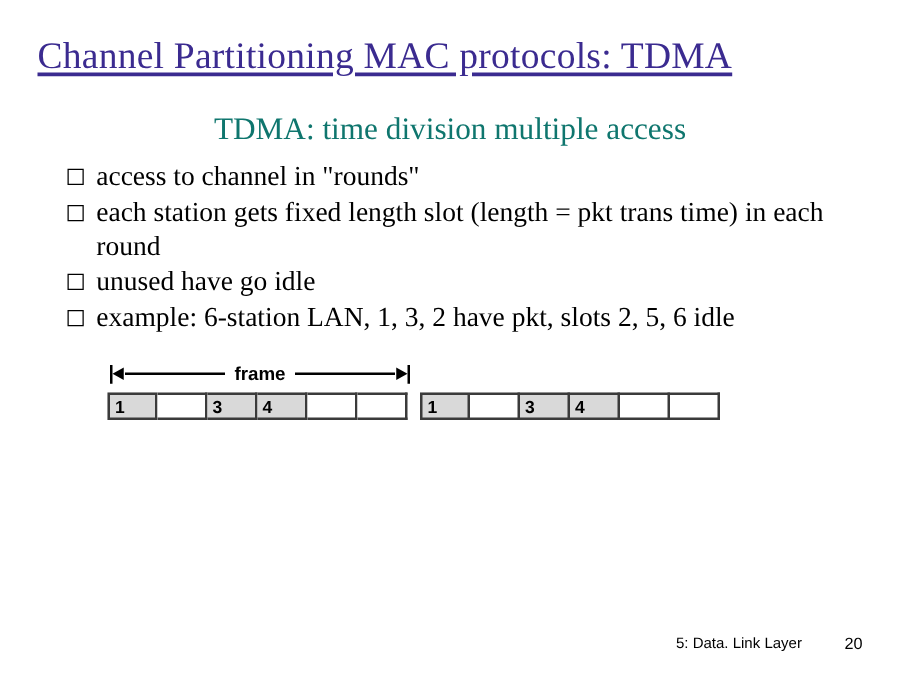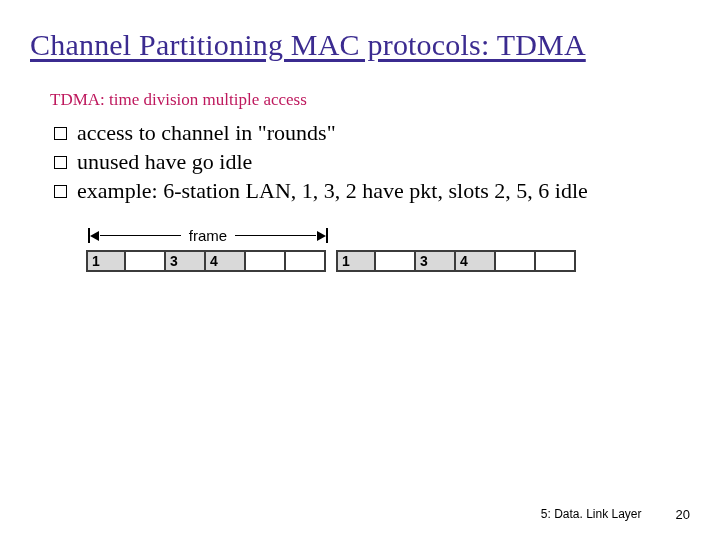--- a/index.html
+++ b/index.html
@@ -20,23 +20,24 @@
   }
   .title {
     font-size: 30px;
     color: #3b2b90;
     text-decoration: underline;
     text-underline-offset: 4px;
     margin: 10px 0 28px 0;
     letter-spacing: 0.2px;
   }
   .subtitle {
-    font-size: 17px;
+    font-size: 25px;
     margin: 0 20px 10px 20px;
-    color: #be185d;
+    color: #0f766e;
+    text-align: center;
   }
   .bullets {
     margin: 0 24px;
   }
   .bullet-line {
     display: flex;
     align-items: flex-start;
     font-size: 22px;
     line-height: 1.22;
     margin-bottom: 2px;
@@ -53,20 +54,21 @@
   }
   .figure {
     margin: 18px 0 0 56px;
     width: 520px;
   }
   .frame-header {
     display: flex;
     align-items: center;
     margin-left: 2px;
     height: 26px;
+    font-weight: bold;
   }
   .arrow-left, .arrow-right {
     position: relative;
     width: 10px;
     height: 1.6px;
     background: transparent;
   }
   .arrow-left::before, .arrow-right::before {
     content: "";
     position: absolute;
@@ -144,20 +146,24 @@
 <div class="slide">
 
   <div class="title">Channel Partitioning MAC protocols: TDMA</div>
 
   <div class="subtitle">TDMA: time division multiple access</div>
 
   <div class="bullets">
     <div class="bullet-line">
       <span class="bullet-glyph"></span>
       <span class="bullet-text">access to channel in "rounds"</span>
+    </div>
+    <div class="bullet-line">
+      <span class="bullet-glyph"></span>
+      <span class="bullet-text">each station gets fixed length slot (length = pkt trans time) in each round</span>
     </div>
     <div class="bullet-line">
       <span class="bullet-glyph"></span>
       <span class="bullet-text">unused have go idle</span>
     </div>
     <div class="bullet-line">
       <span class="bullet-glyph"></span>
       <span class="bullet-text">example: 6-station LAN, 1, 3, 2 have pkt, slots 2, 5, 6 idle</span>
     </div>
   </div>

